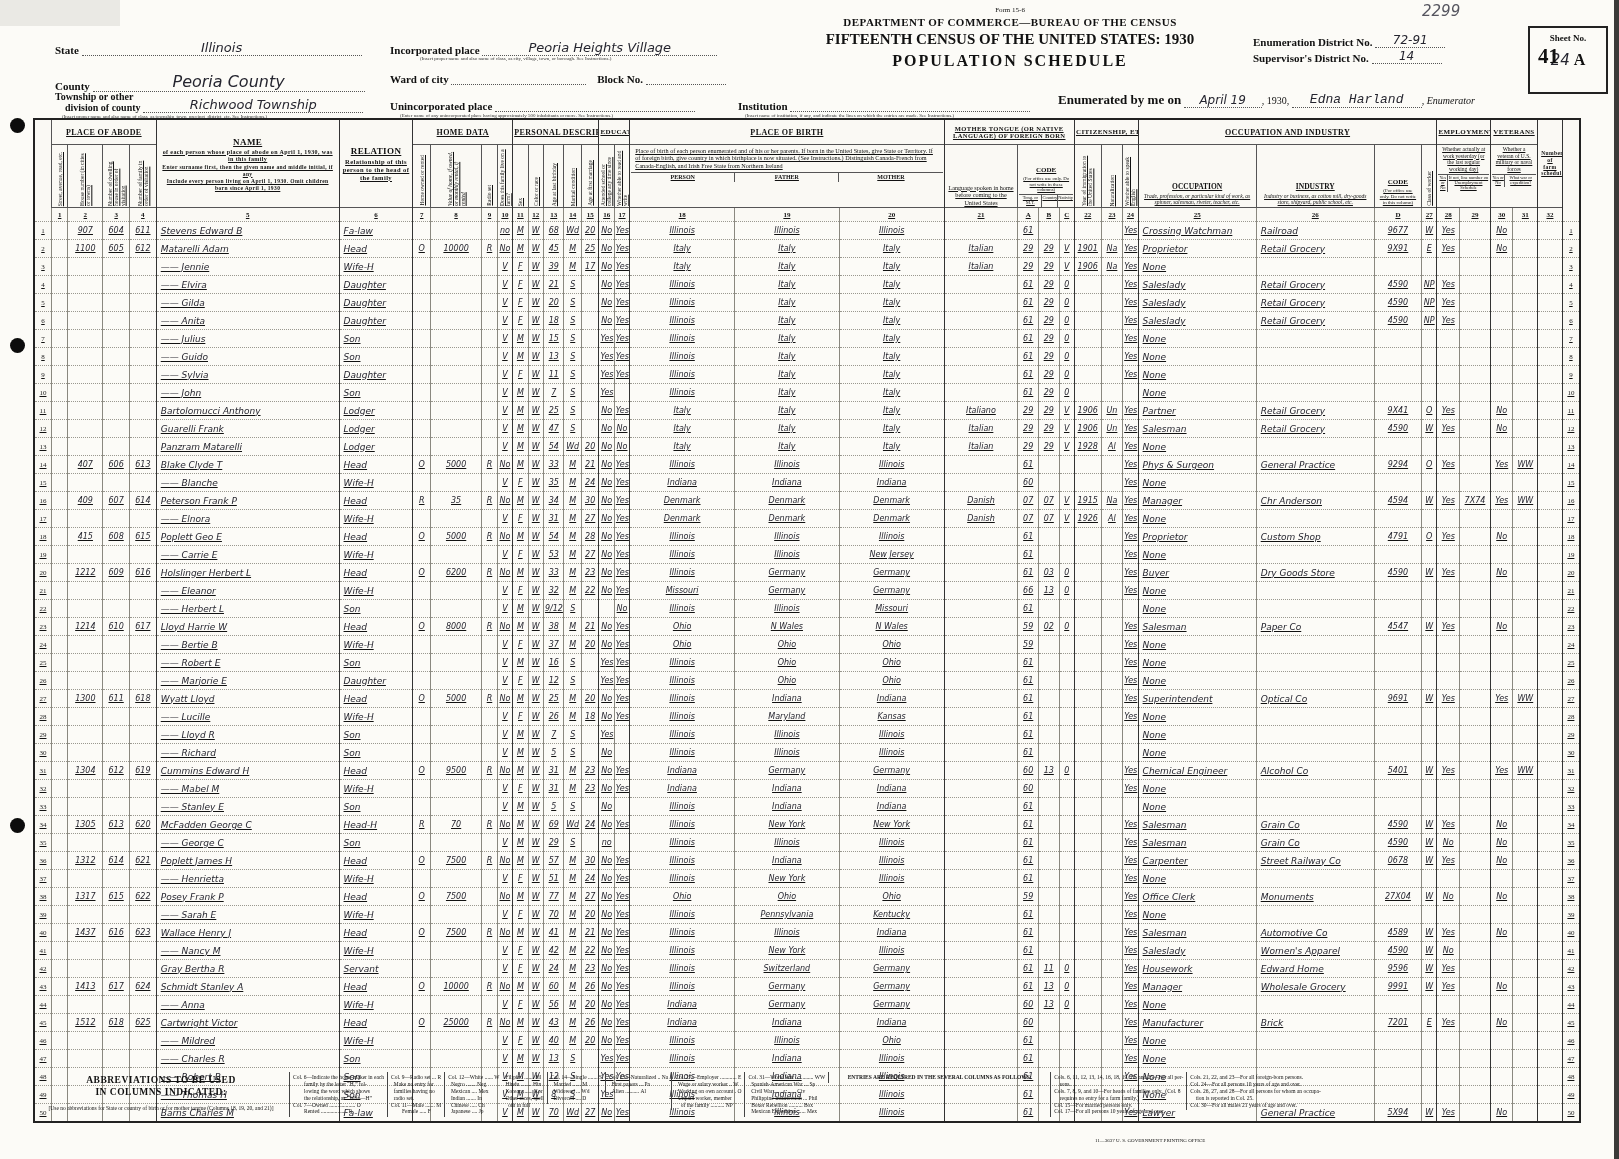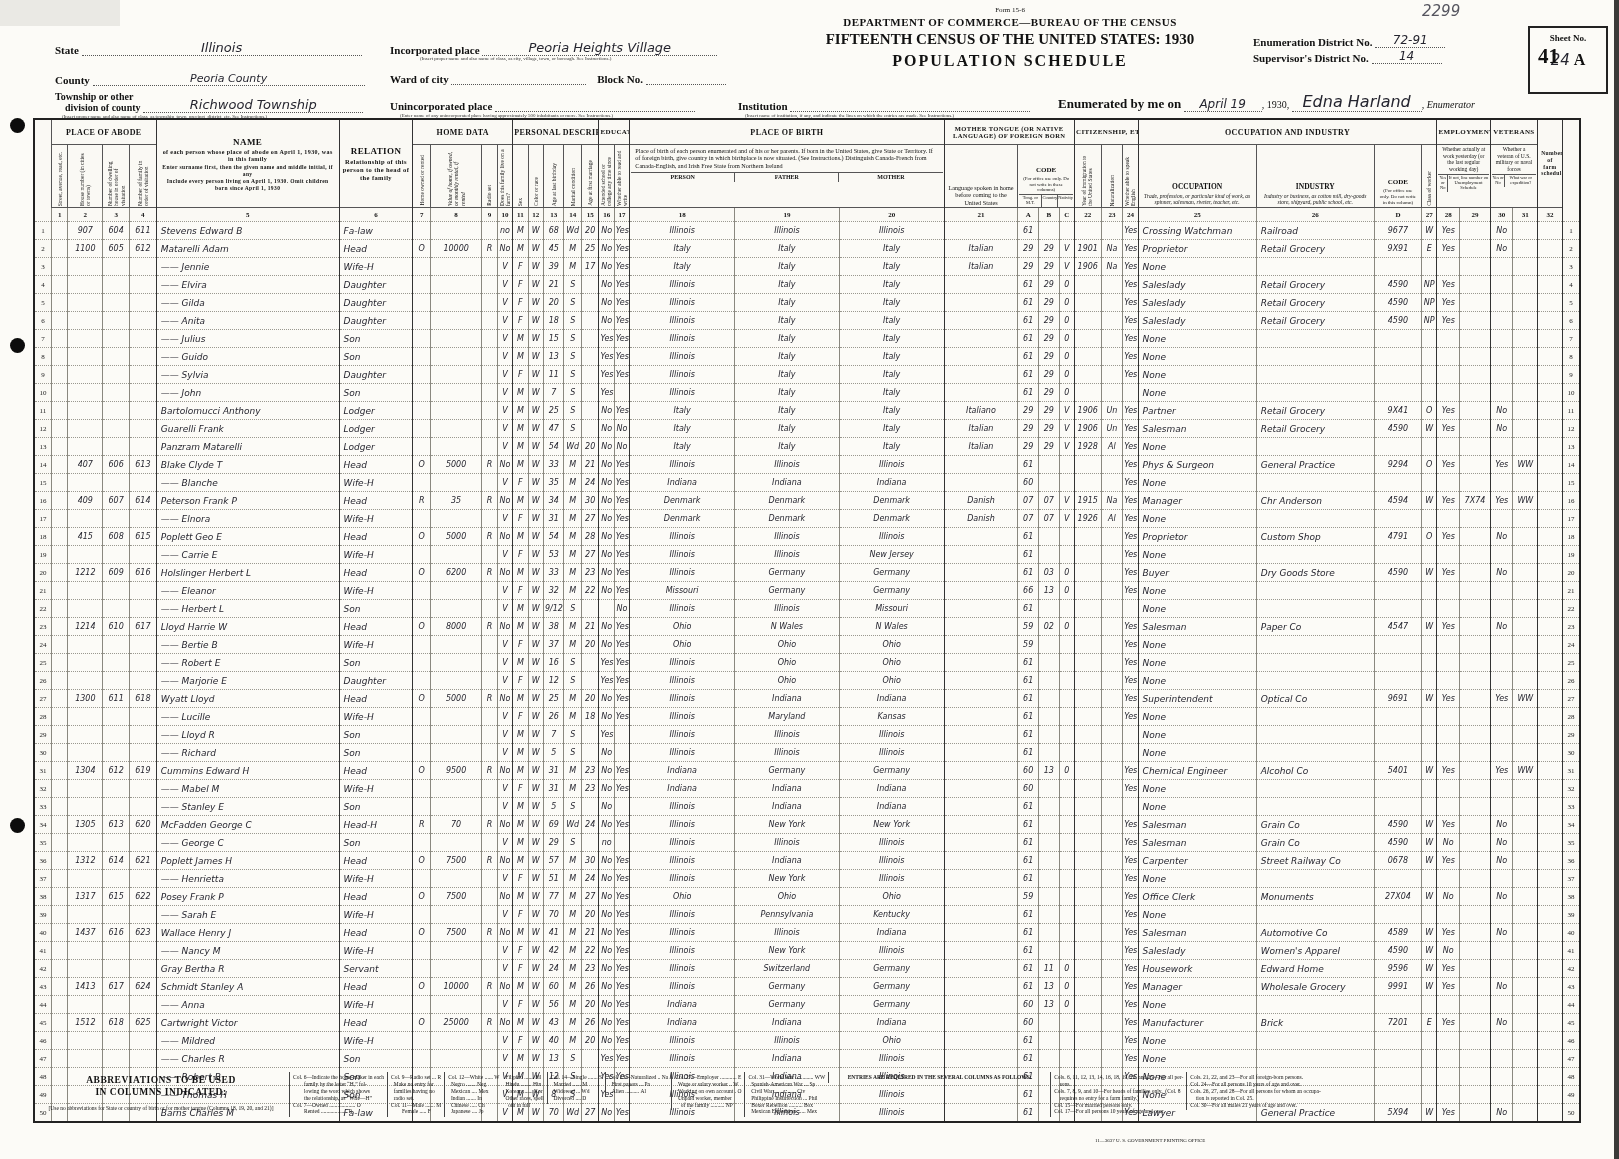--- a/index.html
+++ b/index.html
@@ -18,21 +18,21 @@
   #form-dept{font-size:11px;font-weight:bold;letter-spacing:.5px;margin-top:2px;}
   #form-title{font-size:15px;font-weight:bold;margin-top:3px;}
   #form-sub{font-size:16px;font-weight:bold;letter-spacing:2px;margin-top:4px;}
   #sheet-box{position:absolute;left:1528px;top:26px;width:76px;height:64px;border:2px solid #222;text-align:center;}
   #sheet-box .sl{font-size:9px;font-weight:bold;margin-top:5px;}
   #sheet-box .sv{font-size:15px;margin-top:8px;}
   #page-num{position:absolute;left:1538px;top:44px;font-size:21px;font-weight:bold;}
   #corner-hw{position:absolute;left:1422px;top:2px;font-size:15px;color:#55555f;}
 
   
-  #census{position:absolute;left:33px;top:118px;border-collapse:collapse;table-layout:fixed;width:1548px;border:2px solid #222;}
+  #census{position:absolute;left:33px;top:118px;border-collapse:collapse;table-layout:fixed;width:1548px;border:2px solid #222;text-decoration:underline;}
   #census th,#census td{border-left:1px solid #8a887f;border-top:1px solid #b3b1a8;padding:0 1px;overflow:hidden;white-space:nowrap;}
   #census thead th{border-top:1px solid #555;border-left:1px solid #555;background:#faf9f4;font-weight:normal;vertical-align:middle;}
   #census .h-groups th{height:24px;font-size:8px;font-weight:bold;letter-spacing:.4px;text-align:center;}
   #census .h-details th{height:62px;font-size:6px;vertical-align:bottom;}
   #census .h-nums td{height:13px;font-size:7px;font-weight:bold;text-align:center;background:#faf9f4;border-top:1px solid #555;}
   #census tbody td{height:17px;font-size:8px;text-align:center;}
   #census tbody tr{height:17px;}
   #census td.hw{font-size:8px;}
   #census td.tl{text-align:left;padding-left:4px;font-size:9px;}
   #census td.lnc{font-size:7px;font-family:"Liberation Serif",serif;font-style:normal;color:#222;background:#faf9f4;}
@@ -74,21 +74,21 @@
   <div id="form-title">FIFTEENTH CENSUS OF THE UNITED STATES:  1930</div>
   <div id="form-sub">POPULATION SCHEDULE</div>
 </div>
 
 <div class="hline" style="left:55px;top:40px;">
   <span class="lbl">State</span>
   <span class="dotfill" style="width:280px;"><span class="hw" style="font-size:13px;">Illinois</span></span>
 </div>
 <div class="hline" style="left:55px;top:72px;">
   <span class="lbl">County</span>
-  <span class="dotfill" style="width:272px;"><span class="hw" style="font-size:11px;text-align:center;">Peoria County</span></span>
+  <span class="dotfill" style="width:272px;"><span class="hw" style="font-size:16px;text-align:center;">Peoria County</span></span>
 </div>
 <div class="hline" style="left:55px;top:92px;">
   <span class="two-line-lbl"><span>Township or other</span><br>
   <span style="padding-left:10px;">division of county</span></span>
   <span class="dotfill" style="width:220px;"><span class="hw" style="font-size:13px;">Richwood Township</span></span>
 </div>
 <div class="fieldnote" style="left:62px;top:114px;">(Insert proper name and also name of class, as township, town, precinct, district, etc.   See Instructions.)</div>
 
 <div class="hline" style="left:390px;top:40px;">
   <span class="lbl">Incorporated place</span>
@@ -122,21 +122,21 @@
 </div>
 <div id="sheet-box">
   <div class="sl">Sheet No.</div>
   <div class="sv"><span class="hw">24</span>
   <b style="font-size:16px;">A</b></div>
 </div>
 <div id="page-num">41</div>
 <div class="hline" style="left:1058px;top:92px;font-size:10px;">
   <span class="lbl" style="font-size:13px;">Enumerated by me on</span>
   <span class="dotfill" style="width:78px;"><span class="hw" style="font-size:12px;">April 19</span></span><span>, 1930,</span>
-  <span class="dotfill" style="width:130px;"><span class="hw" style="font-size:16px;">Edna Harland</span></span><i>, Enumerator</i>
+  <span class="dotfill" style="width:130px;"><span class="hw" style="font-size:13px;font-family:Liberation Mono, monospace;">Edna Harland</span></span><i>, Enumerator</i>
 </div>
 
 <table id="census">
   <colgroup>
     <col style="width:17px">
       <col style="width:16px">
       <col style="width:34px">
       <col style="width:26px">
       <col style="width:26px">
     <col style="width:178px">

